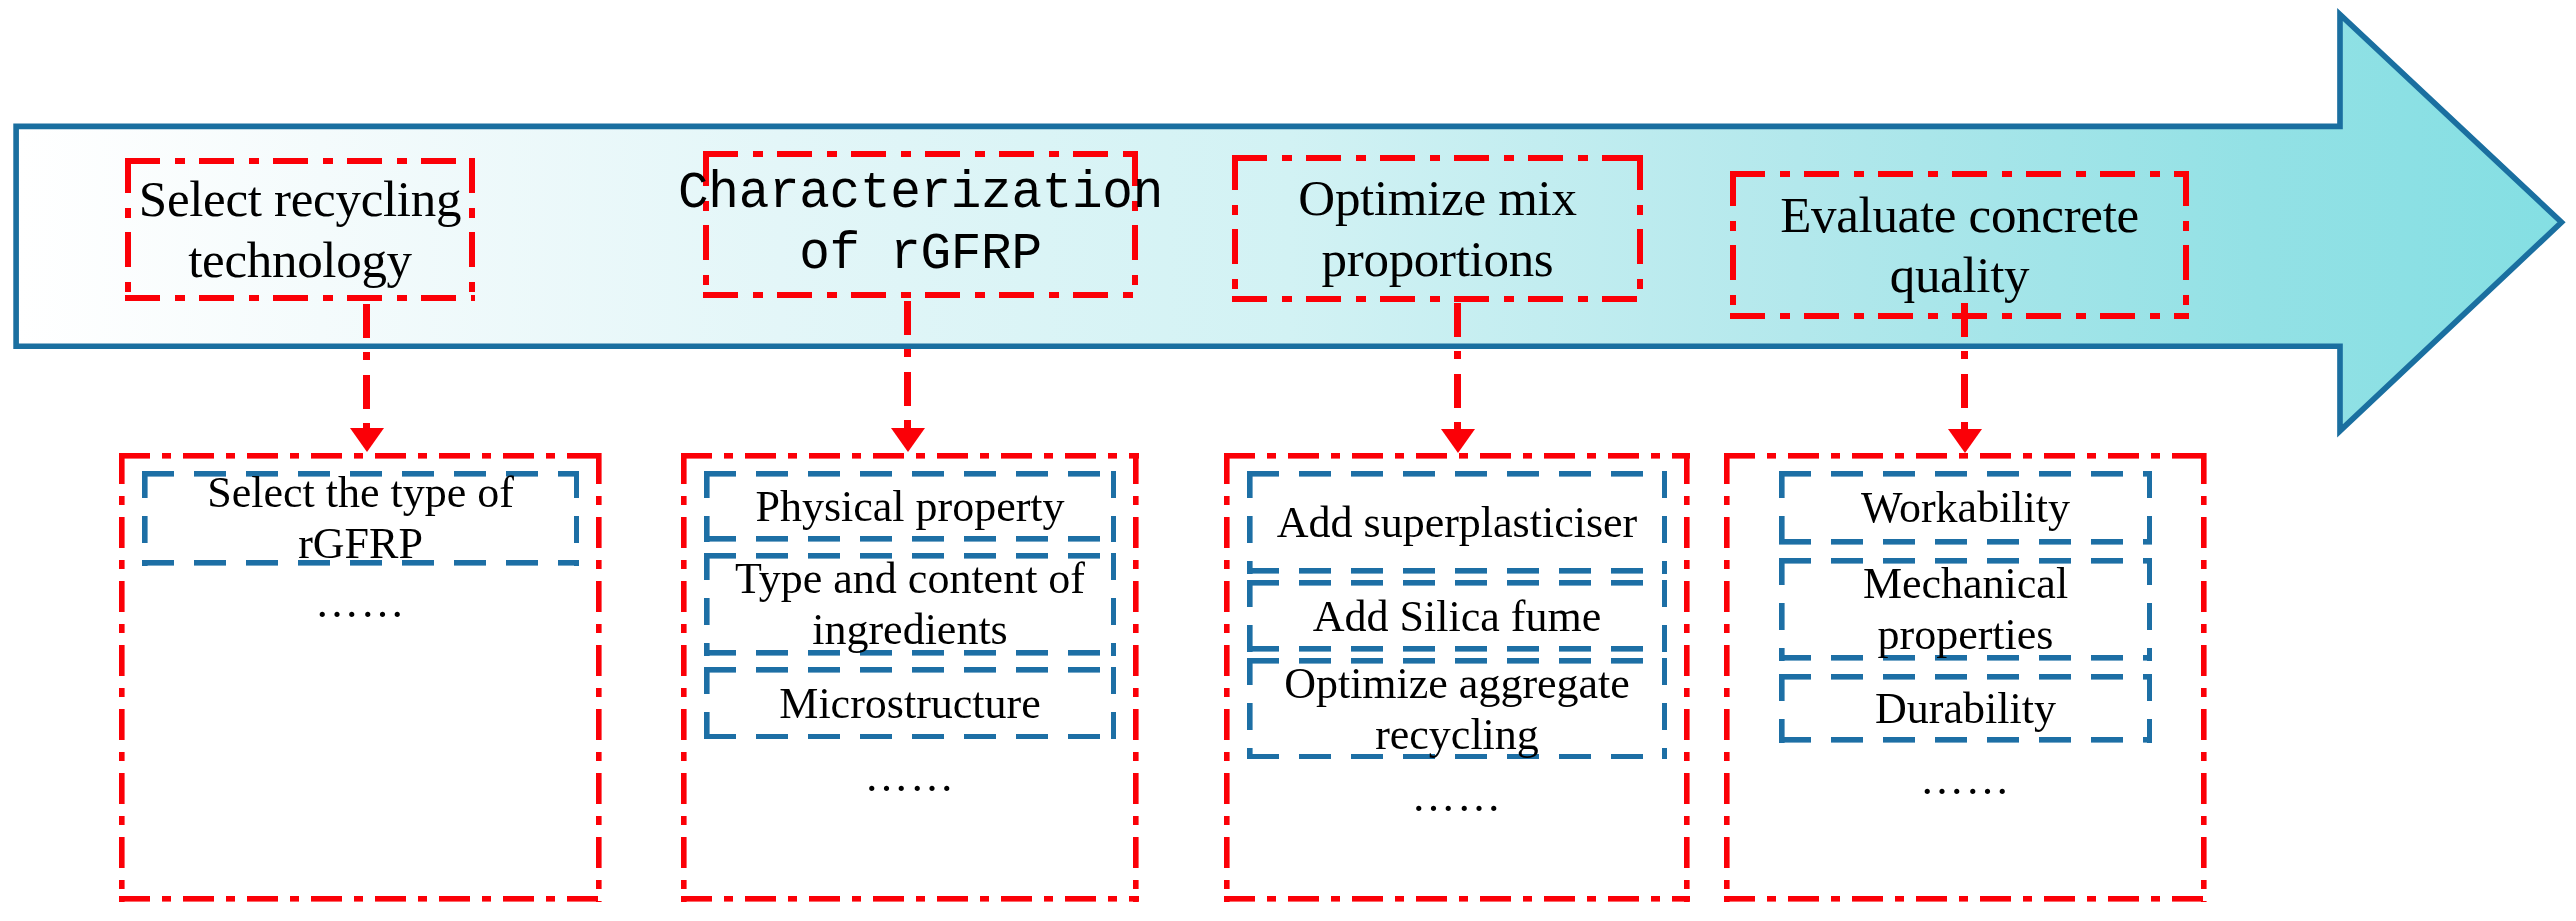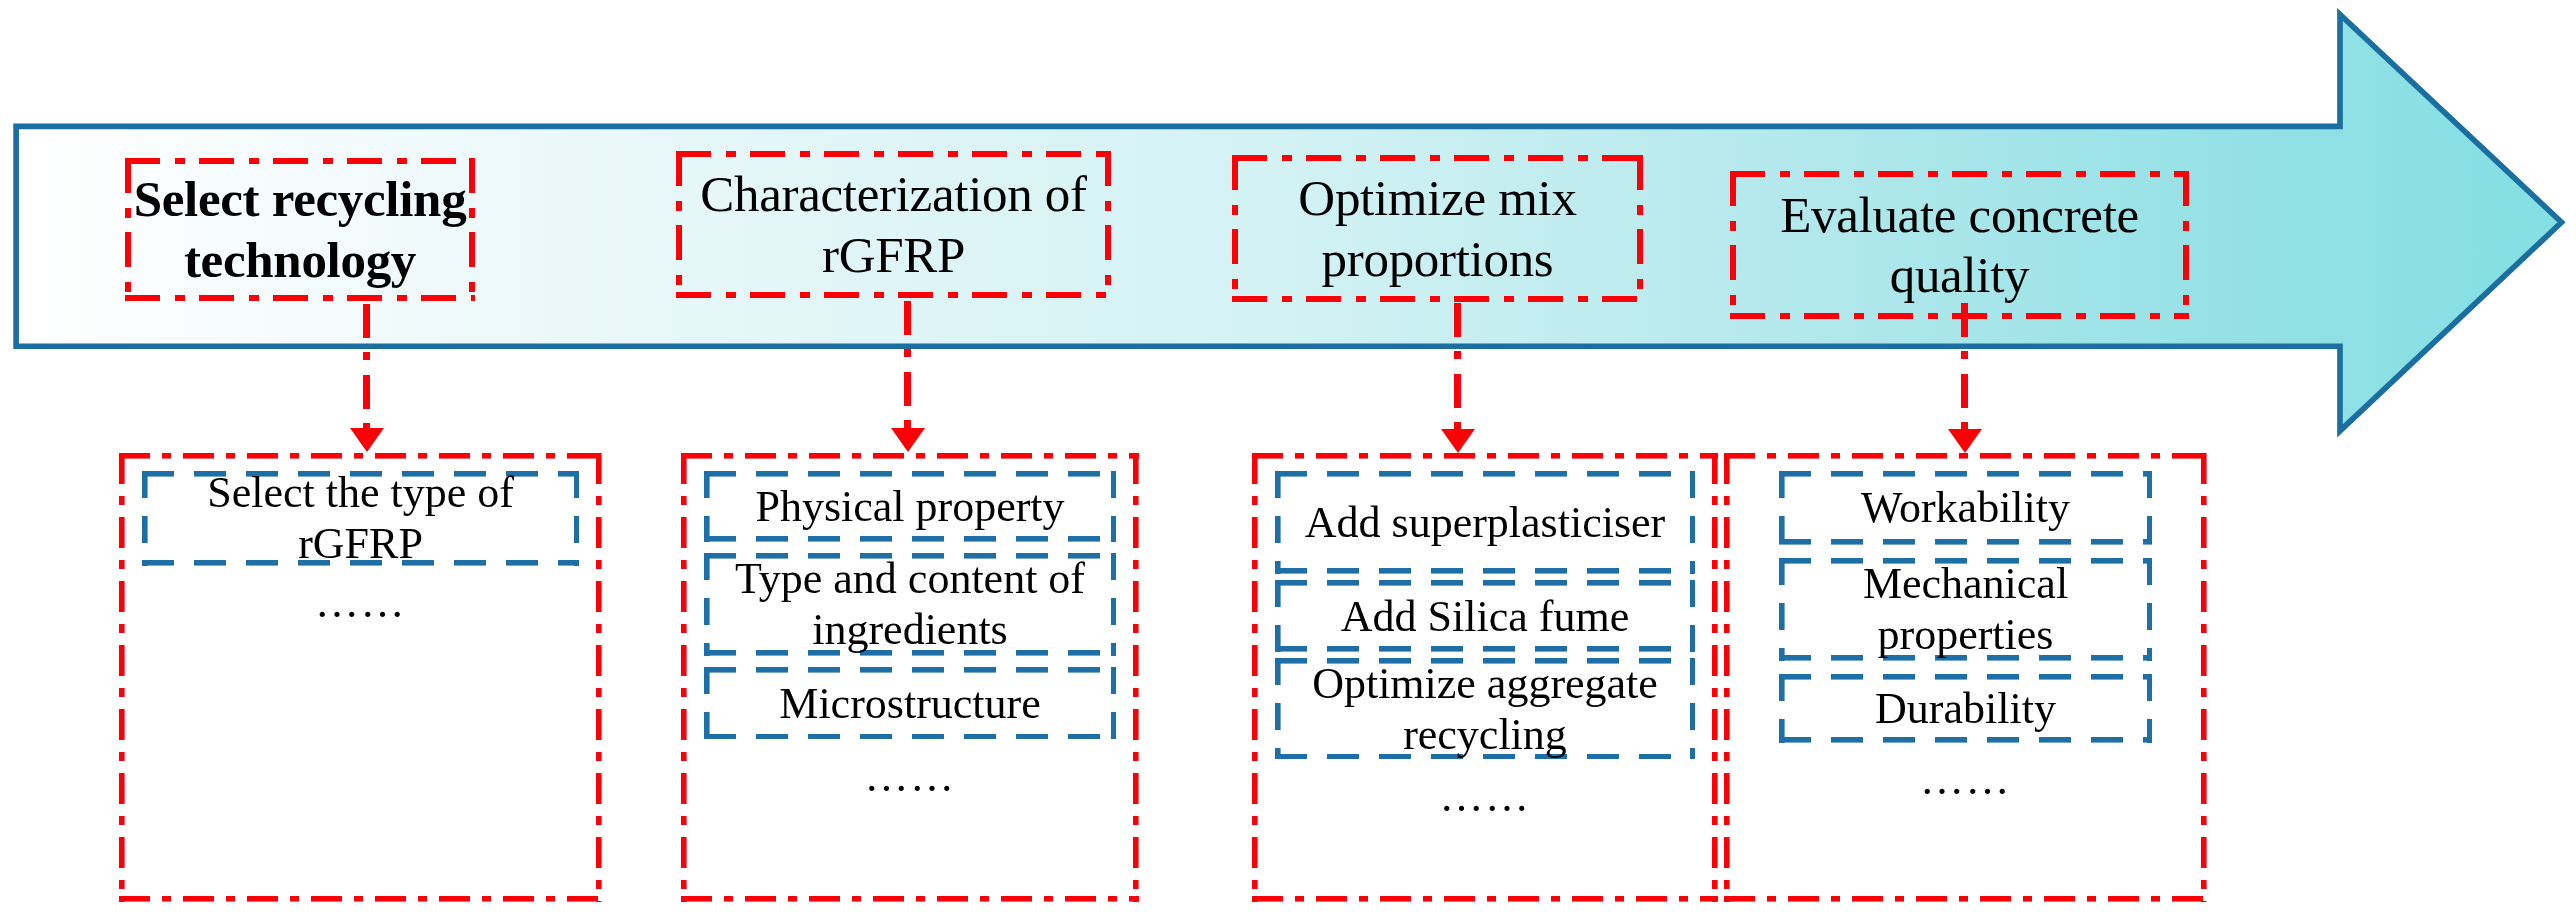--- a/index.html
+++ b/index.html
@@ -153,25 +153,25 @@
         <stop offset="30%" stop-color="#e3f6f8"></stop>
         <stop offset="50%" stop-color="#d2f2f4"></stop>
         <stop offset="70%" stop-color="#b3e8ec"></stop>
         <stop offset="88%" stop-color="#93e1e5"></stop>
         <stop offset="100%" stop-color="#84dfe3"></stop>
       </linearGradient>
     </defs>
     <polygon points="20,157 2905,157 2905,18 3180,276 2905,535 2905,430 20,430" fill="url(#arrowGrad)" stroke="#1a6fa0" stroke-width="7" stroke-linejoin="miter"></polygon>
   </svg>
 
-  <div class="stage-header dashdot" style="left:125px; top:158px; width:350px; height:143px;font-weight:bold;">
+  <div class="stage-header dashdot" style="left:125px; top:158px; width:350px; height:143px;">
     <span>Select recycling technology</span>
   </div>
 
-  <div class="stage-header dashdot" style="left:676px; top:151px; width:435px; height:147px;">
+  <div class="stage-header dashdot" style="left:703px; top:151px; width:435px; height:147px;font-family:Liberation Mono, monospace;">
     <span>Characterization of rGFRP</span>
   </div>
 
   <div class="stage-header dashdot" style="left:1232px; top:155px; width:411px; height:147px;text-align:center;">
     <span>Optimize mix proportions</span>
   </div>
 
   <div class="stage-header dashdot" style="left:1730px; top:171px; width:459px; height:148px;">
     <span>Evaluate concrete quality</span>
   </div>
@@ -213,21 +213,21 @@
       <div class="sub-box" style="height:103px;">
         <span>Type and content of ingredients</span>
       </div>
       <div class="sub-box" style="height:72px;align-items:center;">
         <span>Microstructure</span>
       </div>
       <div class="ellipsis">……</div>
     </div>
   </div>
 
-  <div class="column-group dashdot-sm" style="left:1252px; top:453px; width:466px; height:449px;">
+  <div class="column-group dashdot-sm" style="left:1224px; top:453px; width:466px; height:449px;">
     <div class="sub-items">
       <div class="sub-box" style="height:103px; margin-bottom:6.4px;">
         <span>Add superplasticiser</span>
       </div>
       <div class="sub-box" style="height:72px; margin-bottom:6.4px;text-align:center;">
         <span>Add Silica fume</span>
       </div>
       <div class="sub-box" style="height:101px;">
         <span>Optimize aggregate recycling</span>
       </div>

